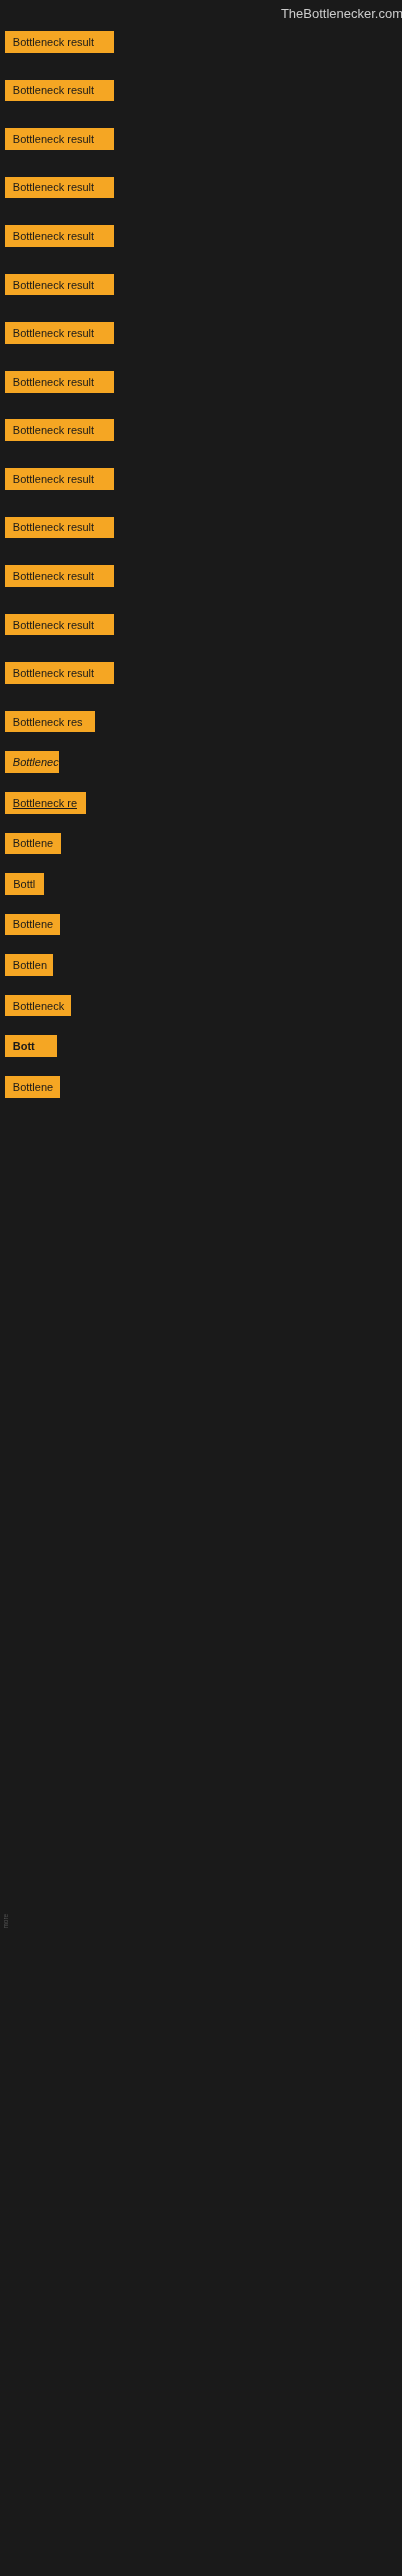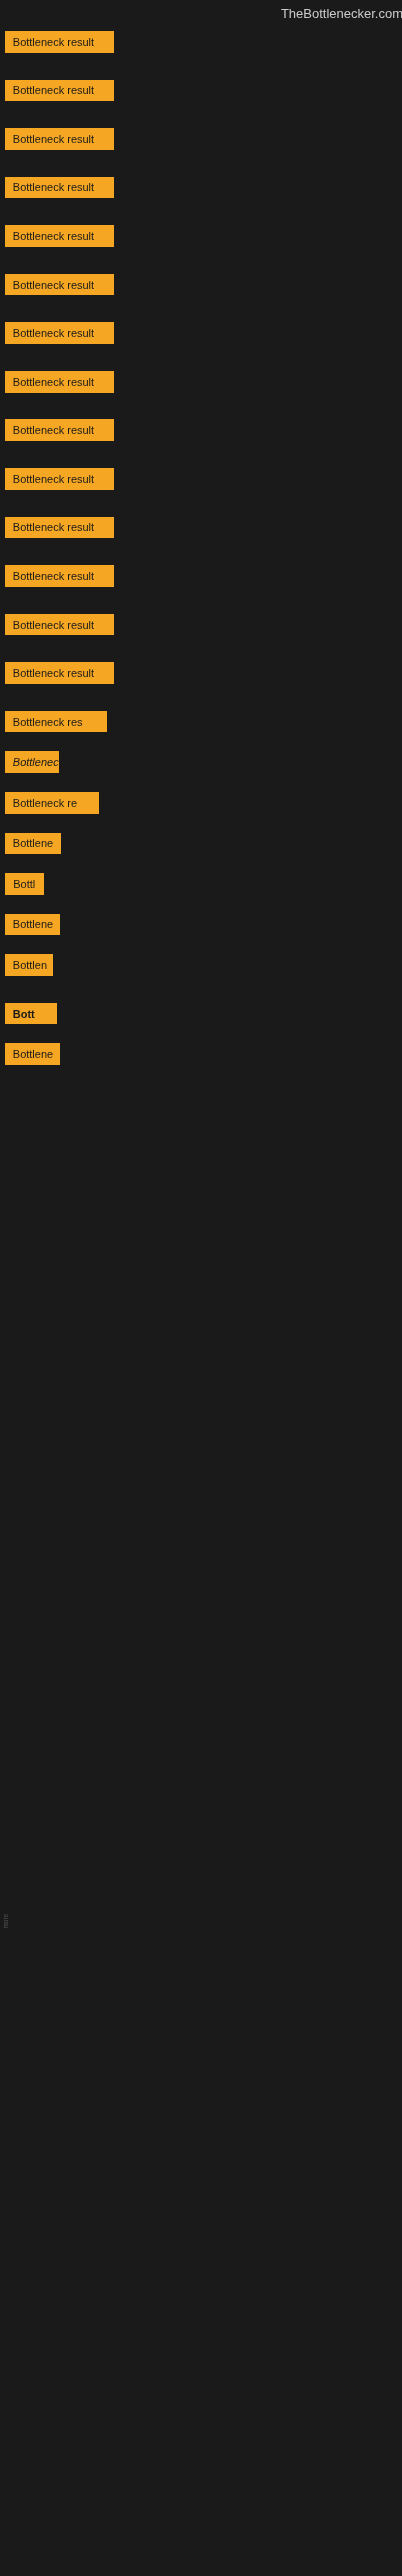--- a/index.html
+++ b/index.html
@@ -78,34 +78,35 @@
     <div class="item-row"><div class="bottleneck-item" style="width: 109px;">Bottleneck result</div></div>
     <div style="height: 16px;"></div>
     <div class="item-row"><div class="bottleneck-item" style="width: 109px;">Bottleneck result</div></div>
     <div style="height: 16px;"></div>
     <div class="item-row"><div class="bottleneck-item" style="width: 109px;">Bottleneck result</div></div>
     <div style="height: 16px;"></div>
     <div class="item-row"><div class="bottleneck-item" style="width: 109px;">Bottleneck result</div></div>
     <div style="height: 16px;"></div>
     <div class="item-row"><div class="bottleneck-item" style="width: 109px;">Bottleneck result</div></div>
     <div style="height: 16px;"></div>
-    <div class="item-row"><div class="bottleneck-item" style="width: 102px;">Bottleneck res</div></div>
+    <div class="item-row"><div class="bottleneck-item" style="width: 90px;">Bottleneck res</div></div>
     <div style="height: 8px;"></div>
     <div class="item-row"><div class="bottleneck-item" style="width: 54px; font-style: italic;">Bottlenec</div></div>
     <div style="height: 8px;"></div>
-    <div class="item-row"><div class="bottleneck-item" style="width: 94px;">Bottleneck re</div></div>
+    <div class="item-row"><div class="bottleneck-item" style="width: 81px; text-decoration: underline;">Bottleneck re</div></div>
     <div style="height: 8px;"></div>
     <div class="item-row"><div class="bottleneck-item" style="width: 56px;">Bottlene</div></div>
     <div style="height: 8px;"></div>
     <div class="item-row"><div class="bottleneck-item" style="width: 39px; text-align: center;">Bottl</div></div>
     <div style="height: 8px;"></div>
     <div class="item-row"><div class="bottleneck-item" style="width: 55px;">Bottlene</div></div>
     <div style="height: 8px;"></div>
     <div class="item-row"><div class="bottleneck-item" style="width: 48px;">Bottlen</div></div>
     <div style="height: 8px;"></div>
+    <div class="item-row"><div class="bottleneck-item" style="width: 66px;">Bottleneck</div></div>
     <div style="height: 8px;"></div>
     <div class="item-row"><div class="bottleneck-item" style="width: 52px; font-weight: bold;">Bott</div></div>
     <div style="height: 8px;"></div>
     <div class="item-row"><div class="bottleneck-item" style="width: 55px;">Bottlene</div></div>
     <div style="height: 8px;"></div>
   </div>
 
 <div class="spacer"></div>
 <div class="spacer"></div>
 <div class="spacer"></div>

